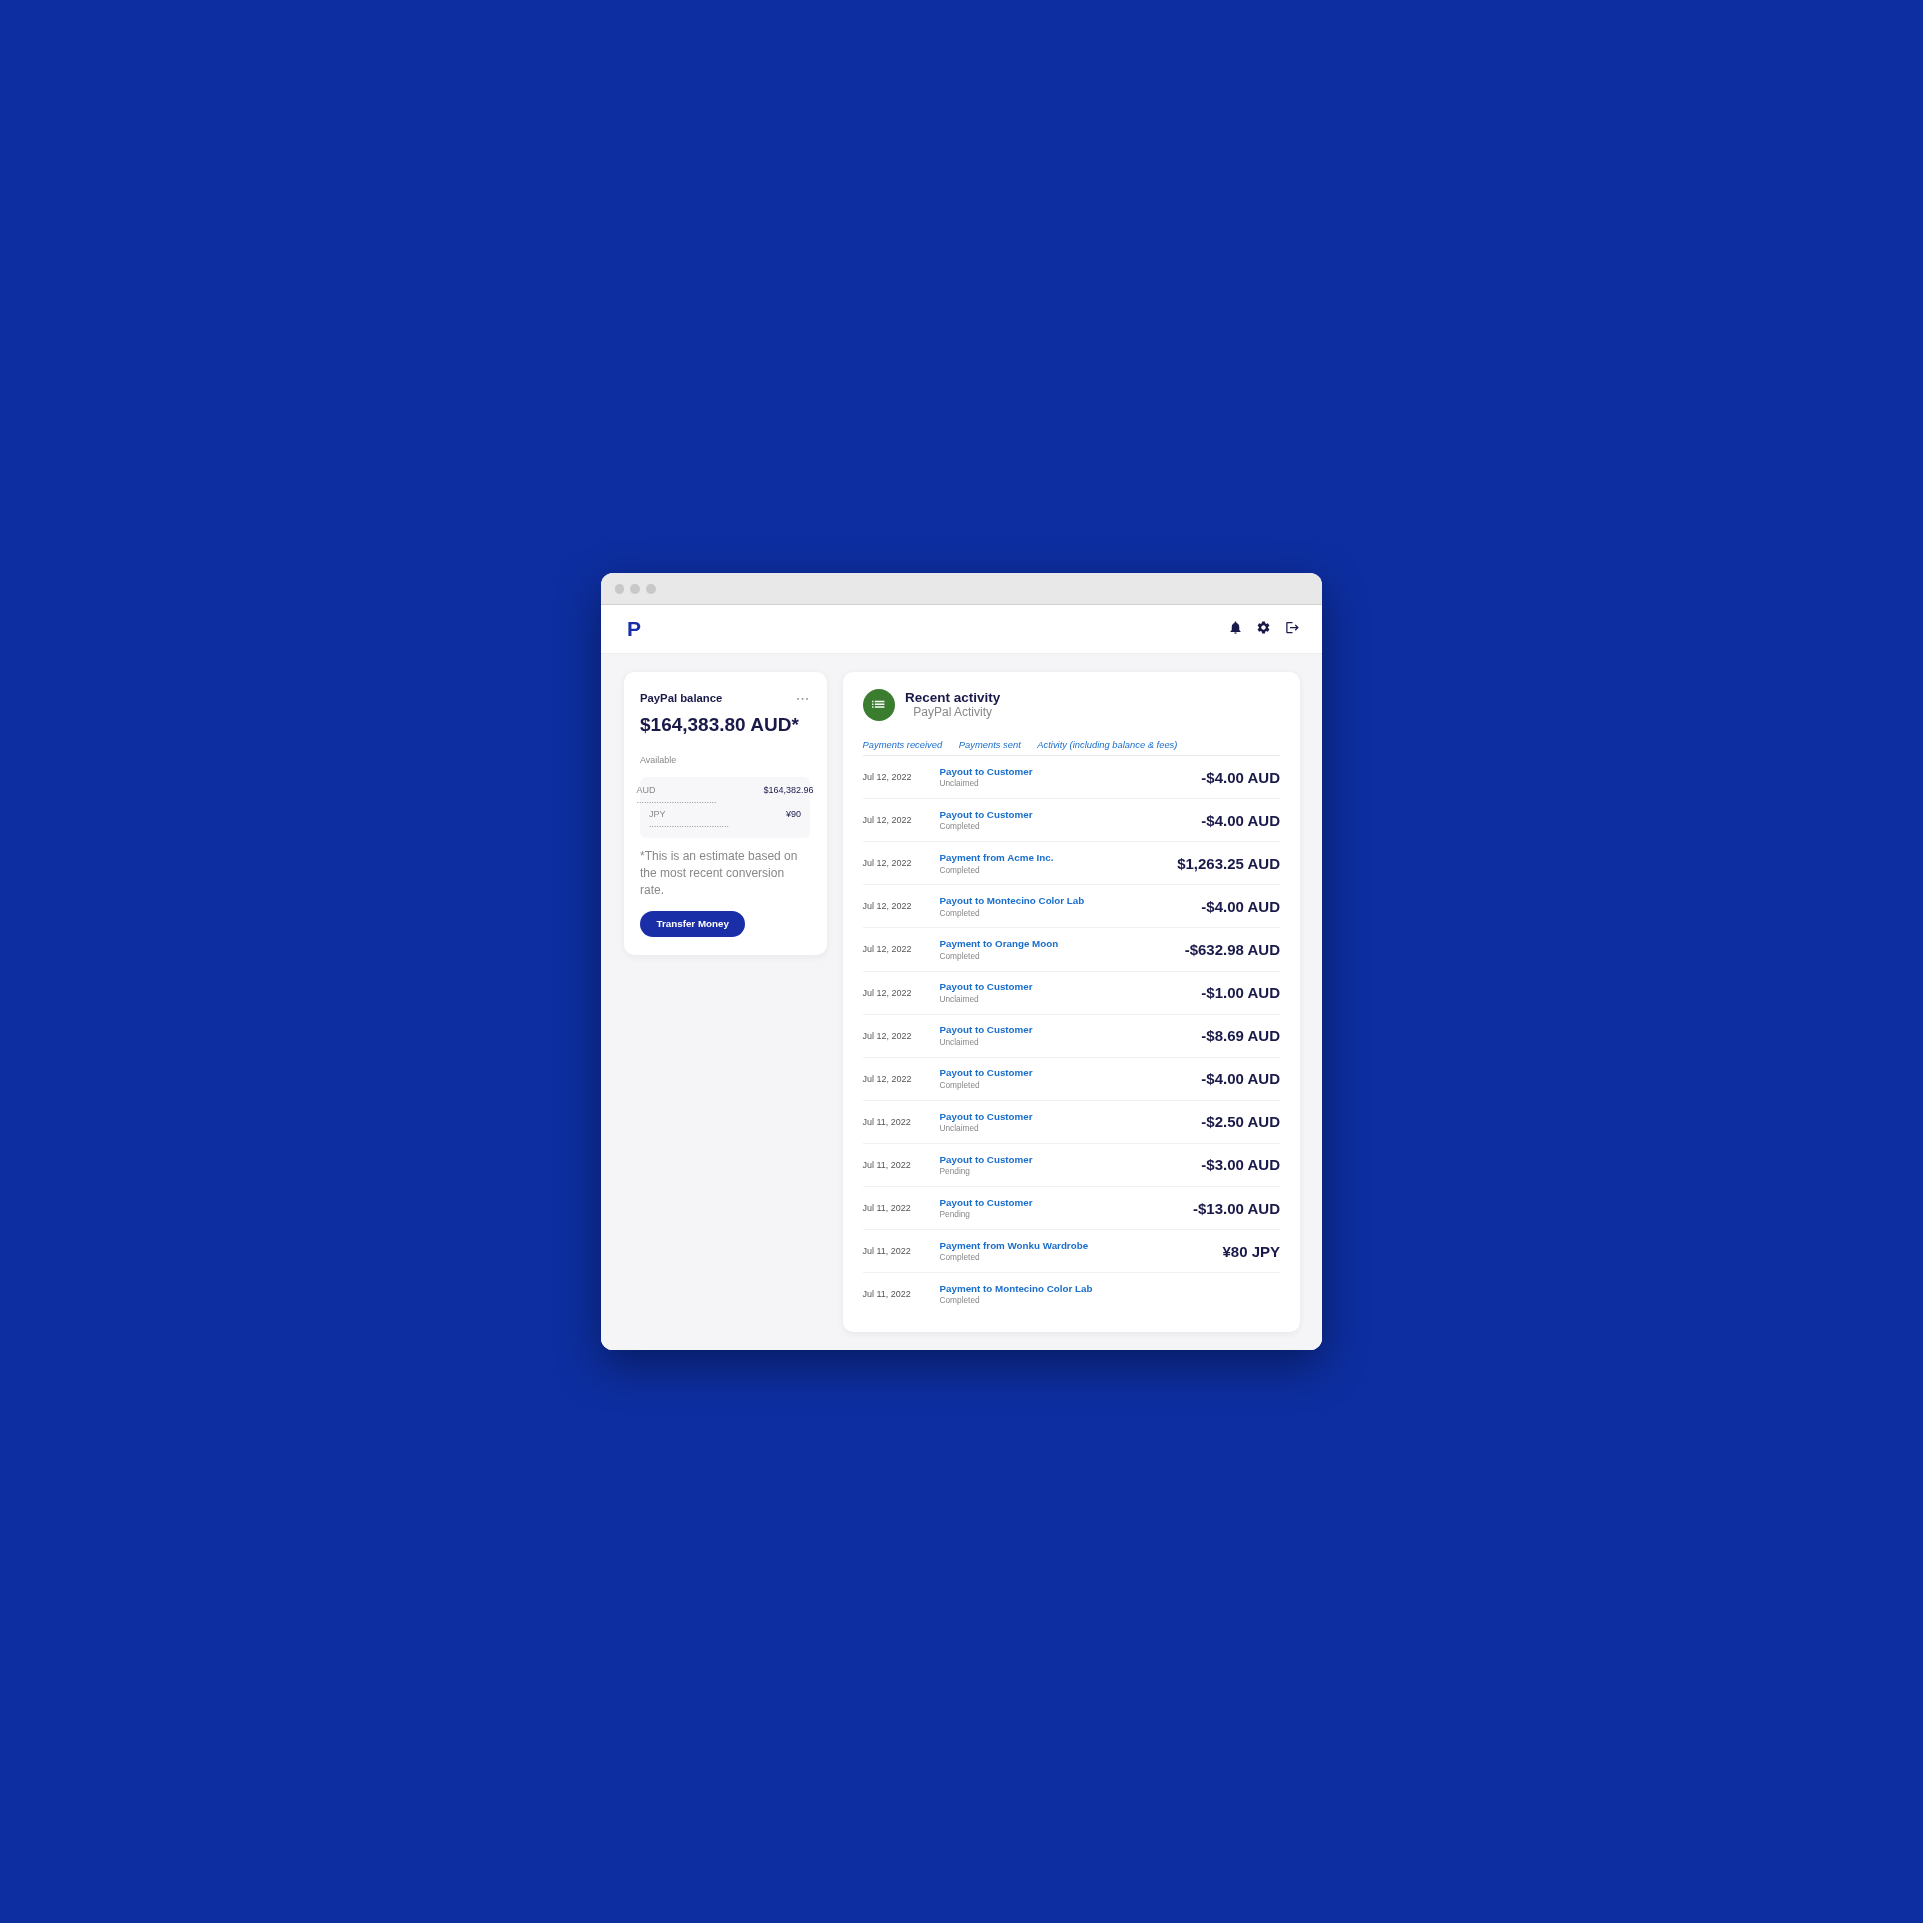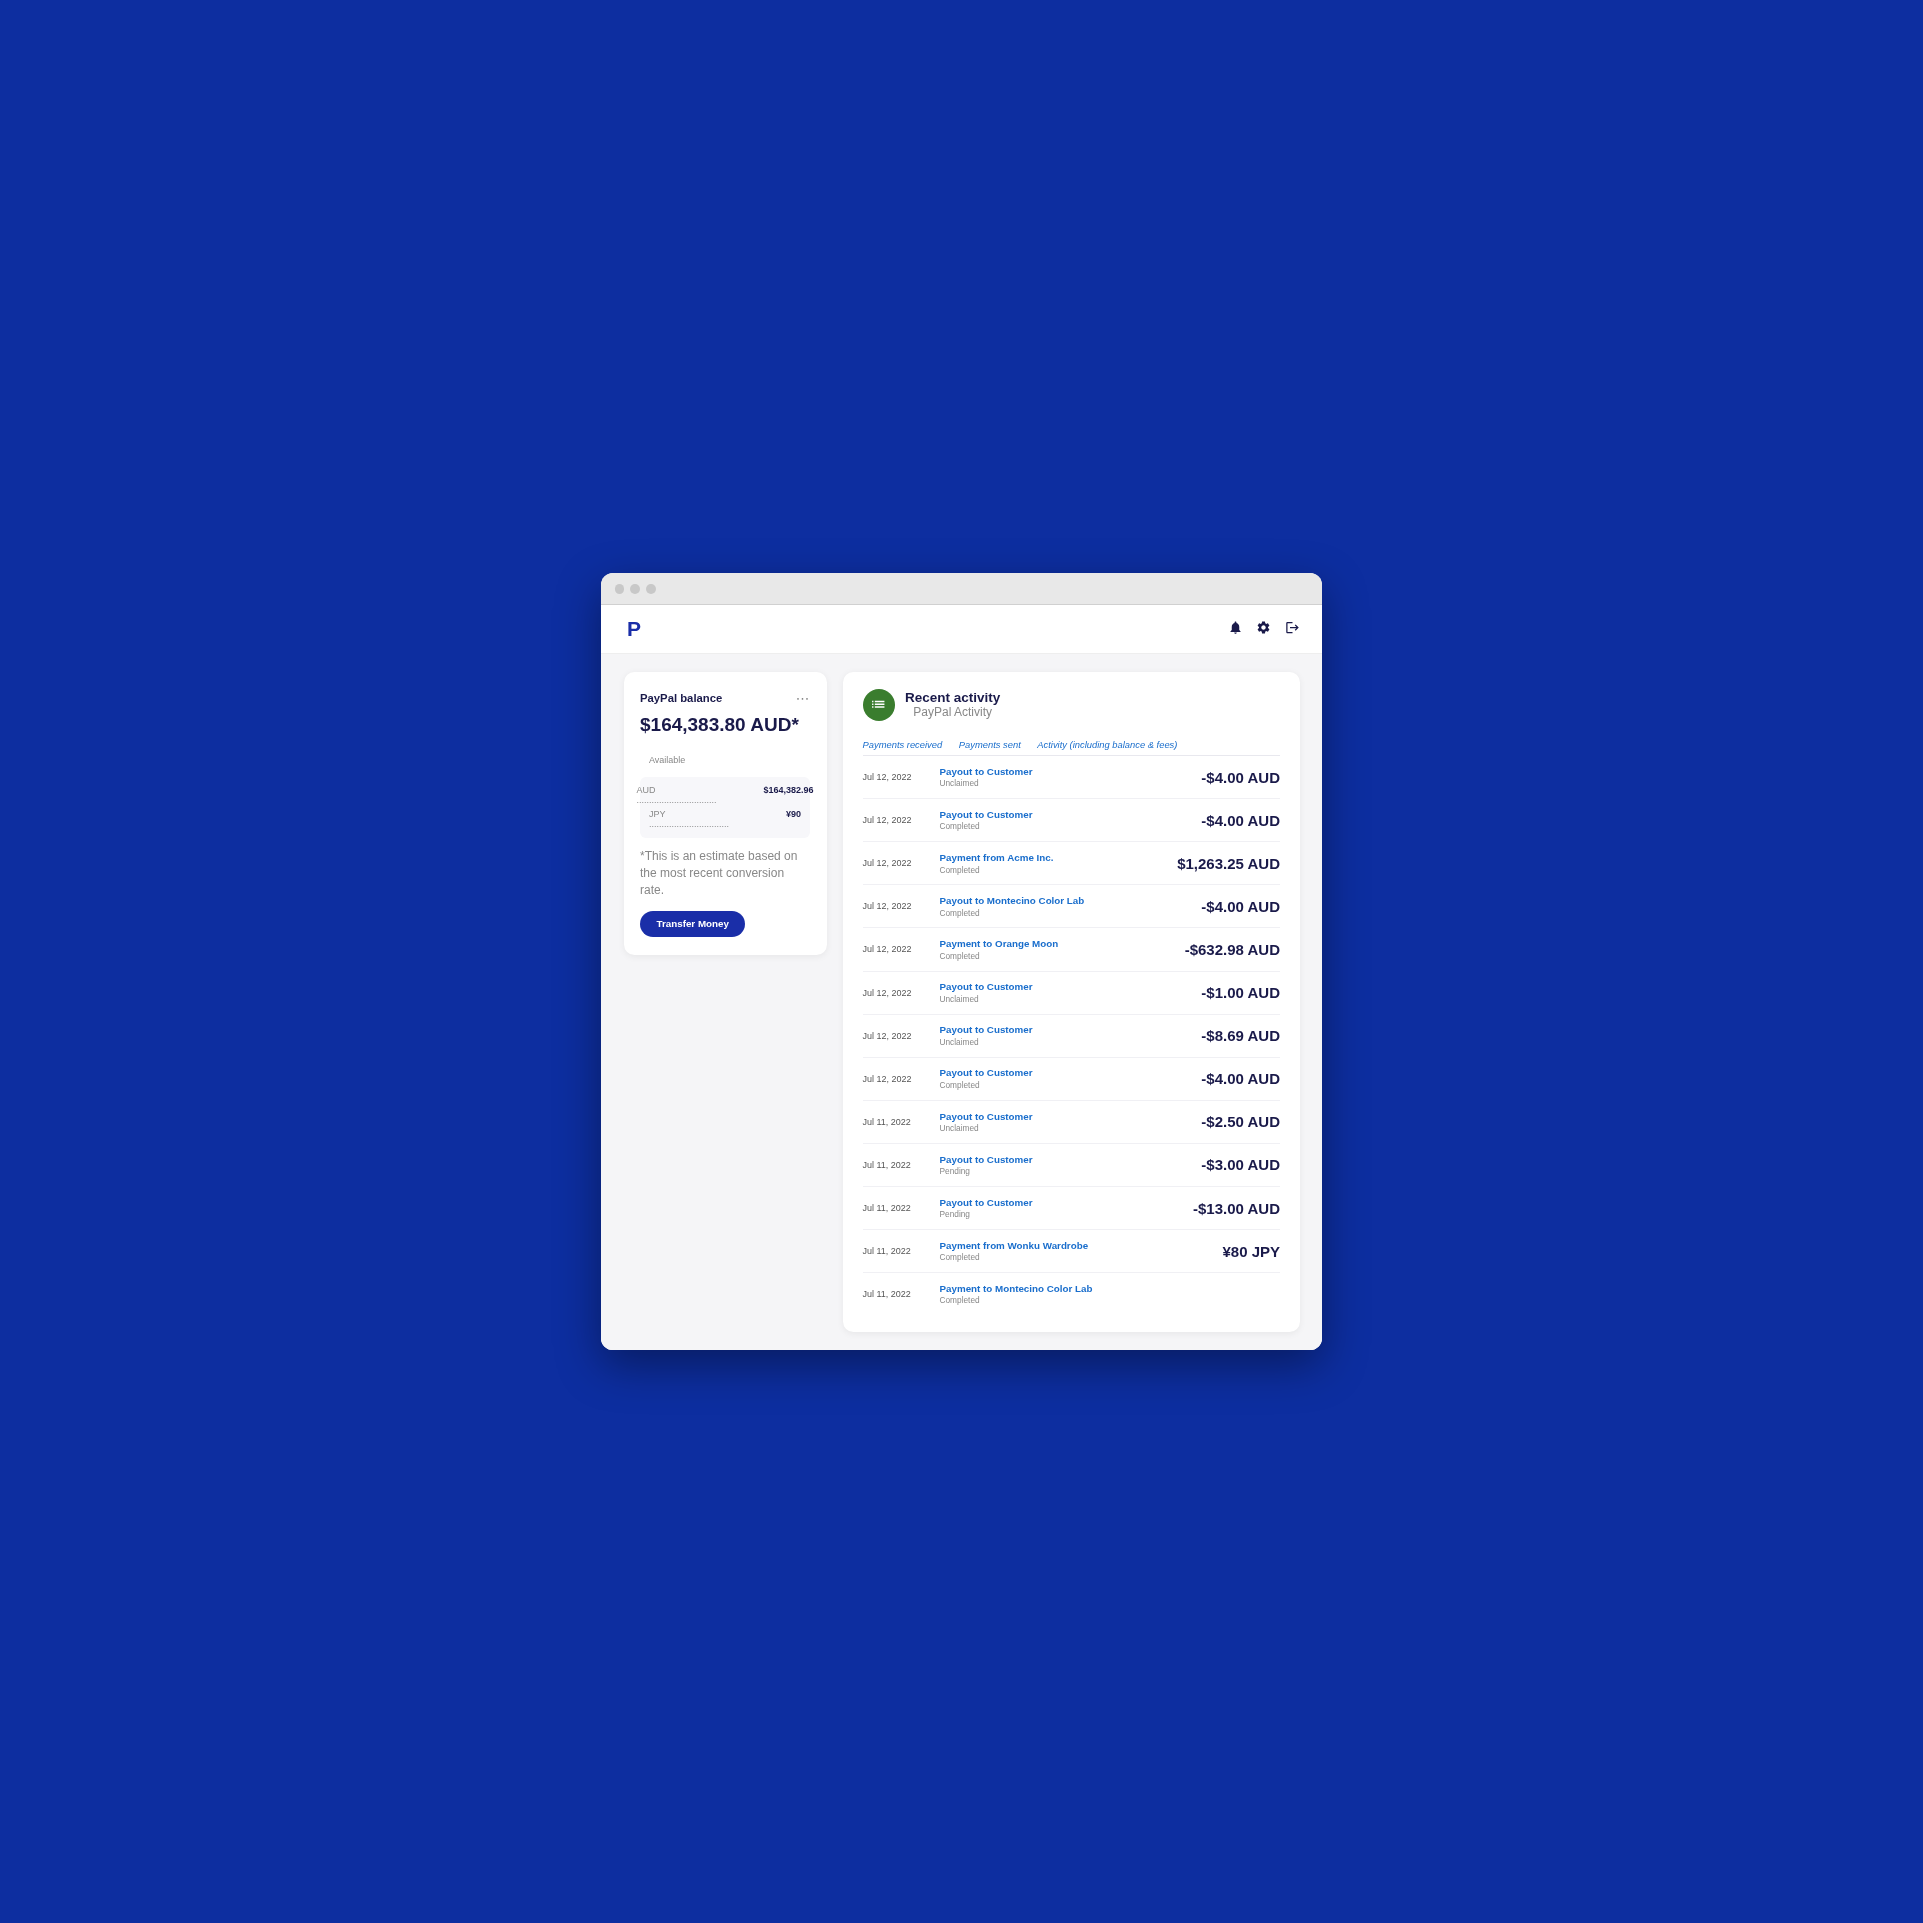--- a/index.html
+++ b/index.html
@@ -94,42 +94,41 @@
     .balance-amount {
       font-size: 19px;
       font-weight: 700;
       color: #1a1a4a;
       margin-bottom: 19px;
     }
     .balance-available {
       font-size: 9px;
       color: #888;
       margin-bottom: 12px;
-      margin-left: 9px;
     }
     .currency-rows {
       background: #f7f7fa;
       border-radius: 6px;
       padding: 6px 9px;
       margin-bottom: 10.5px;
     }
     .currency-row {
       display: flex;
       justify-content: center;
       font-size: 9px;
       color: #555;
       padding: 2.3px 0;
     }
     .currency-row .currency-code {
       color: #888;
       font-weight: 500;
     }
     .currency-row .currency-value {
       color: #1a1a4a;
-      font-weight: 700;
+      font-weight: 400;
       margin-left: 47px;
     }
     .estimate-note {
       font-size: 12px;
       color: #888;
       margin-bottom: 12px;
       line-height: 1.4;
     }
     .transfer-btn {
       background: #1a2ea8;

